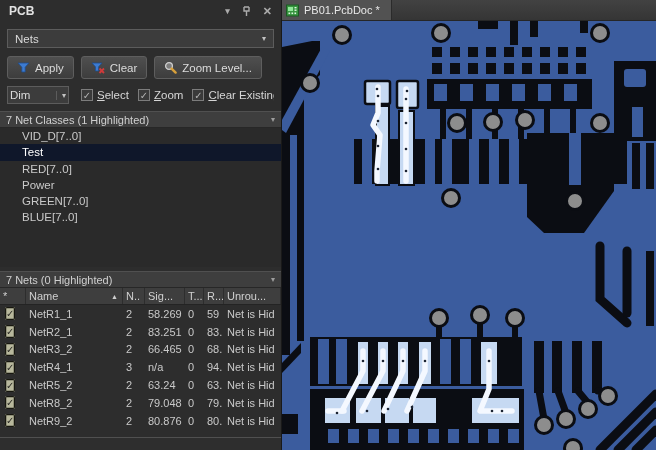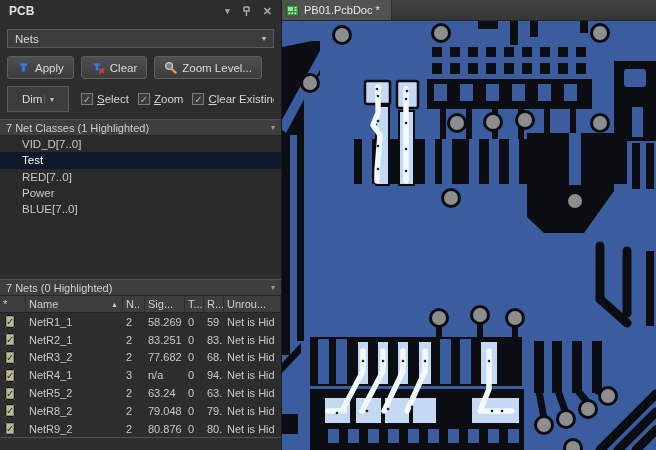--- a/index.html
+++ b/index.html
@@ -20,22 +20,22 @@
            display:flex; align-items:center; padding:0 7px; font-size:11.5px; color:#dadada; }
   .combo .arrow { margin-left:auto; font-size:8px; color:#c2c2c2; }
 
   .btnrow { margin:8px 7px 0; display:flex; gap:7px; }
   .btn { height:23px; background:linear-gradient(#4f4f4f,#3d3d3d); border:1px solid #5e5e5e;
          border-radius:3px; color:#dcdcdc; font-size:11.5px; display:flex; align-items:center;
          gap:5px; padding:0 9px; white-space:nowrap; }
 
   .dimrow { margin:7px 7px 0; display:flex; align-items:center; overflow:hidden;
             white-space:nowrap; }
-  .dimcombo { width:62px; height:26px; background:#3c3c3c; border:1px solid #5c5c5c;
-              display:flex; align-items:center; padding:0 14px; font-size:11.5px;
+  .dimcombo { width:62px; height:18px; background:#3c3c3c; border:1px solid #5c5c5c;
+              display:flex; align-items:center; padding:0 2px; font-size:11.5px;
               color:#dadada; margin-right:12px; flex:none; }
   .dimcombo .arrow { margin-left:auto; font-size:8px; color:#c2c2c2;
                      border-left:1px solid #5c5c5c; padding-left:5px; }
   .chk { display:flex; align-items:center; gap:4px; margin-right:9px; font-size:11.5px;
          color:#d6d6d6; flex:none; }
   .chkbox { width:12px; height:12px; background:#3a3a3a; border:1px solid #7c7c7c;
             color:#b4b4b4; font-size:10px; line-height:11px; text-align:center; flex:none; }
   .uline { display:inline-block; }
   .uline::first-letter { text-decoration:underline; }
 
@@ -148,20 +148,21 @@
     <div class="secheader">
       <span>7 Net Classes (1 Highlighted)</span>
       <span class="arrow">▾</span>
     </div>
 
     <div class="classlist">
       <div class="item">VID_D[7..0]</div>
       <div class="item selected">Test</div>
       <div class="item">RED[7..0]</div>
       <div class="item">Power</div>
+      <div class="item">GREEN[7..0]</div>
       <div class="item">BLUE[7..0]</div>
     </div>
 
     <div class="secheader tight">
       <span>7 Nets (0 Highlighted)</span>
       <span class="arrow">▾</span>
     </div>
 
     <div class="netgrid">
       <div class="gridrow head">
@@ -192,21 +193,21 @@
         <div class="cell">2</div>
         <div class="cell">83.251</div>
         <div class="cell">0</div>
         <div class="cell">83.</div>
         <div class="cell">Net is Hid</div>
       </div>
       <div class="gridrow">
         <div class="cell"><span class="rowchk">✓</span></div>
         <div class="cell">NetR3_2</div>
         <div class="cell">2</div>
-        <div class="cell">77.682</div>
+        <div class="cell">66.465</div>
         <div class="cell">0</div>
         <div class="cell">68.</div>
         <div class="cell">Net is Hid</div>
       </div>
       <div class="gridrow">
         <div class="cell"><span class="rowchk">✓</span></div>
         <div class="cell">NetR4_1</div>
         <div class="cell">3</div>
         <div class="cell">n/a</div>
         <div class="cell">0</div>

